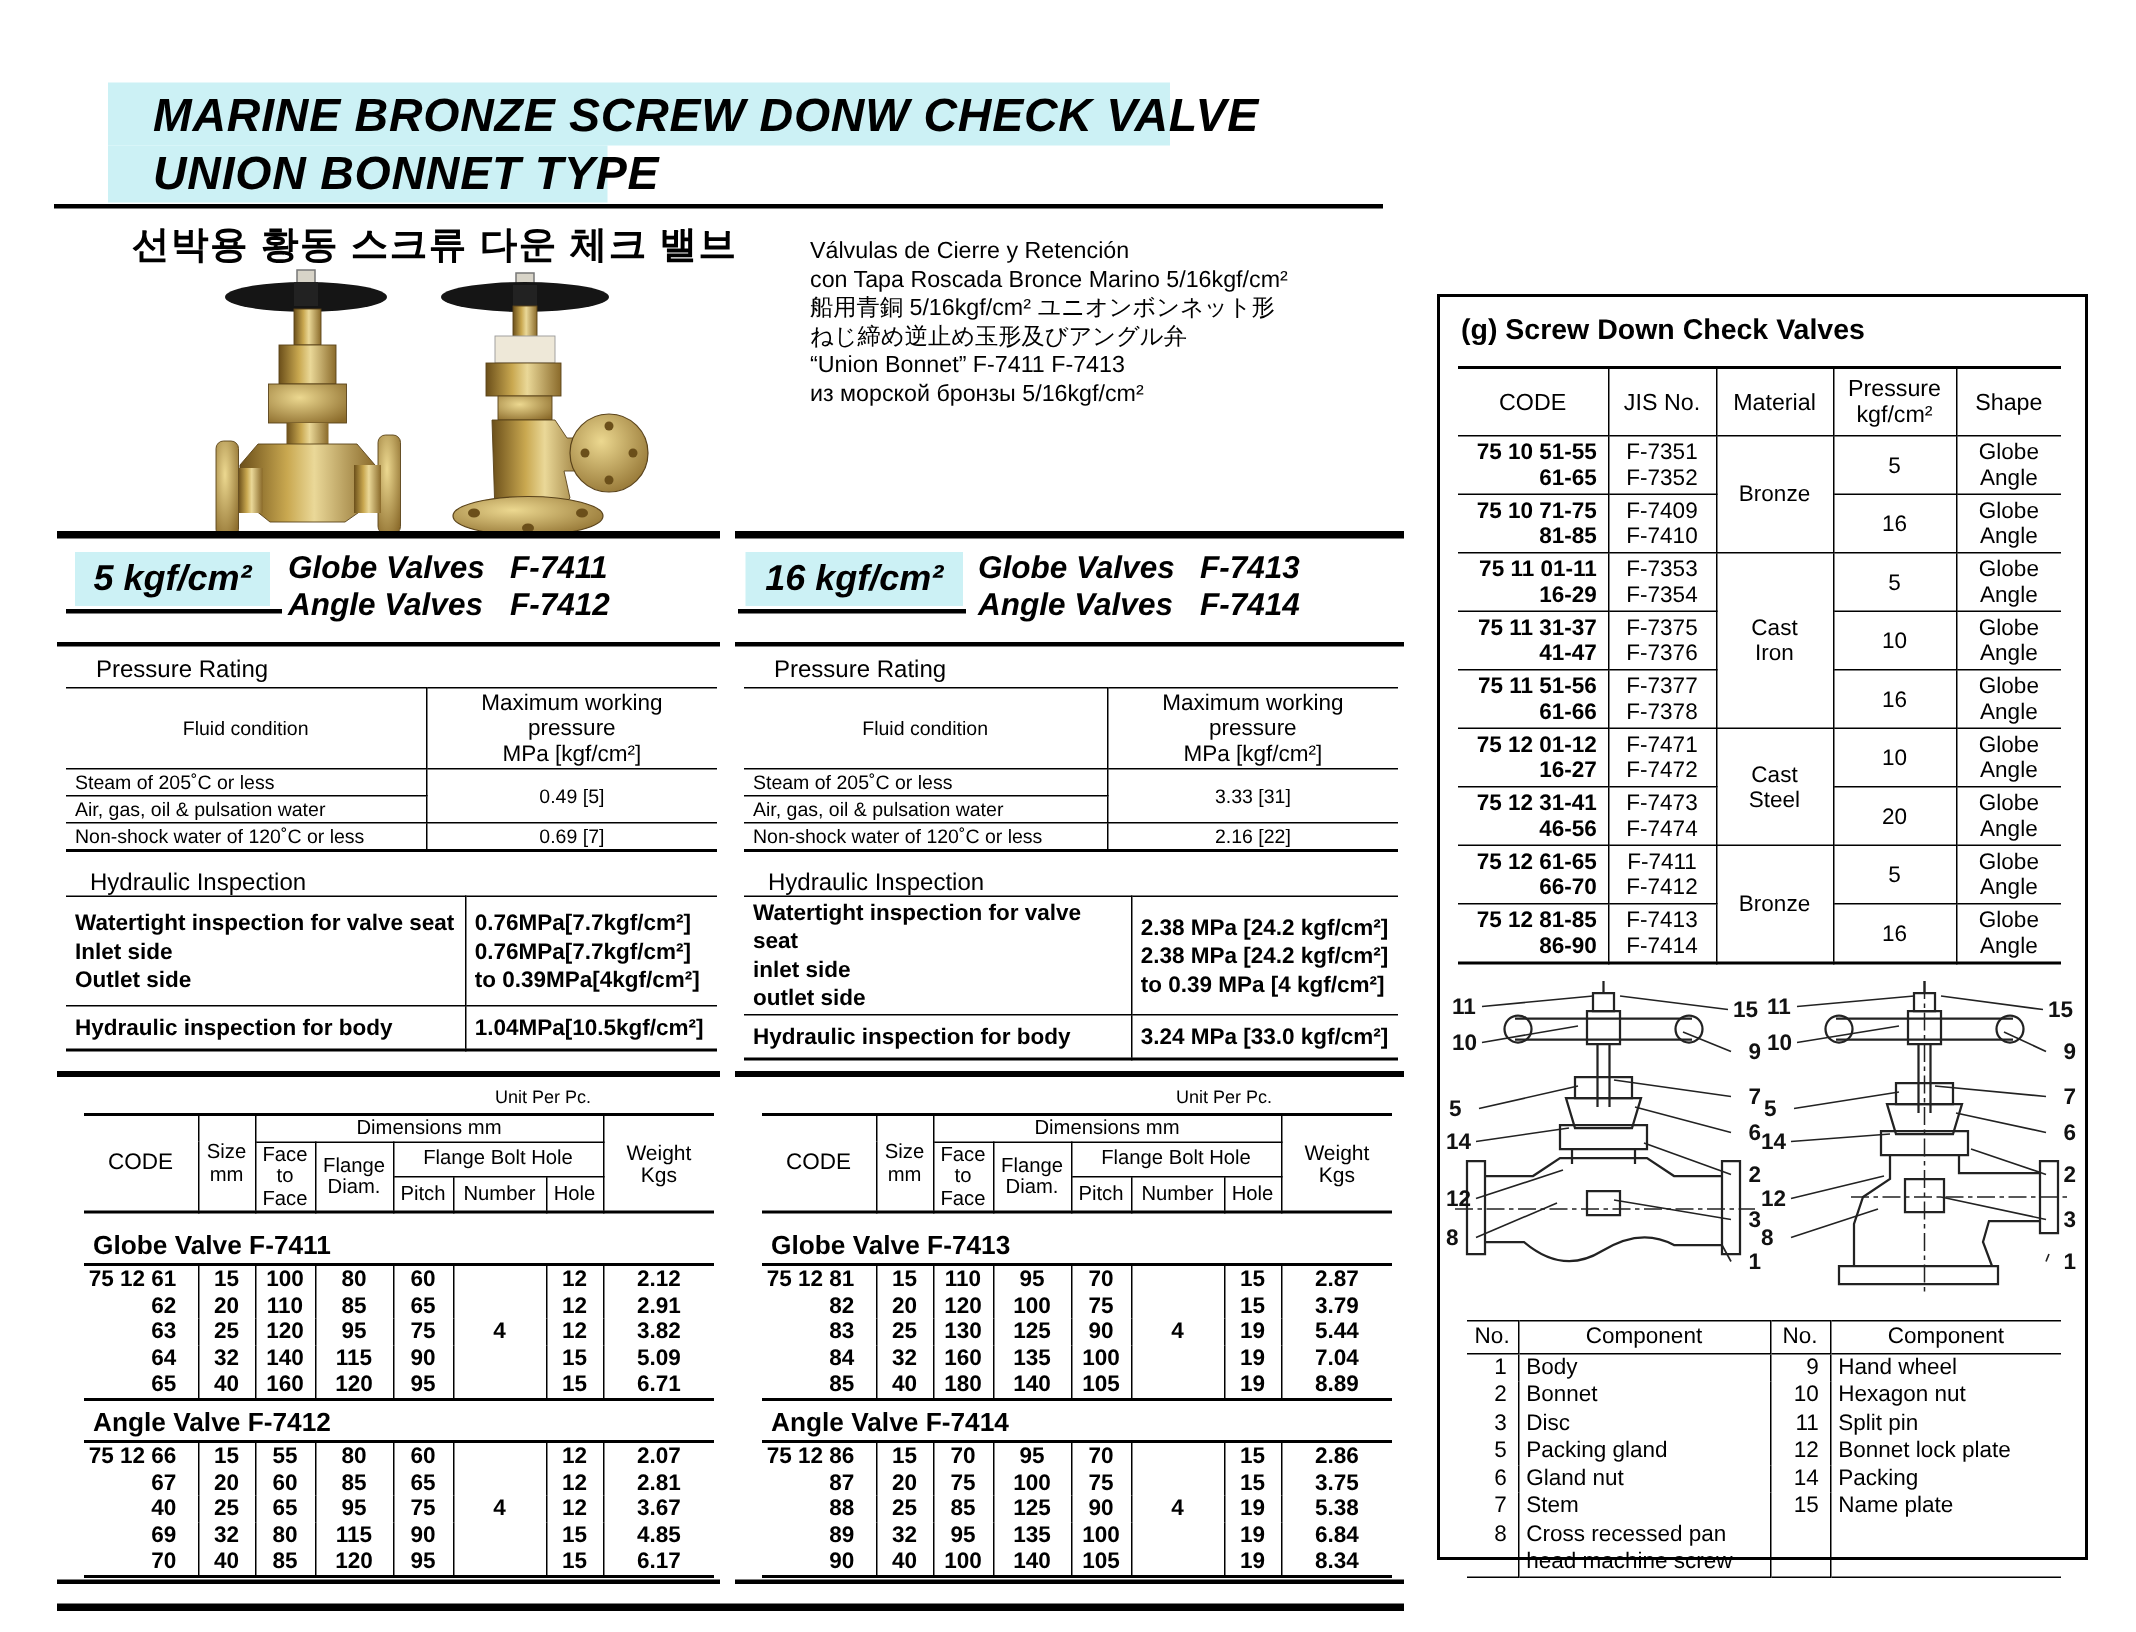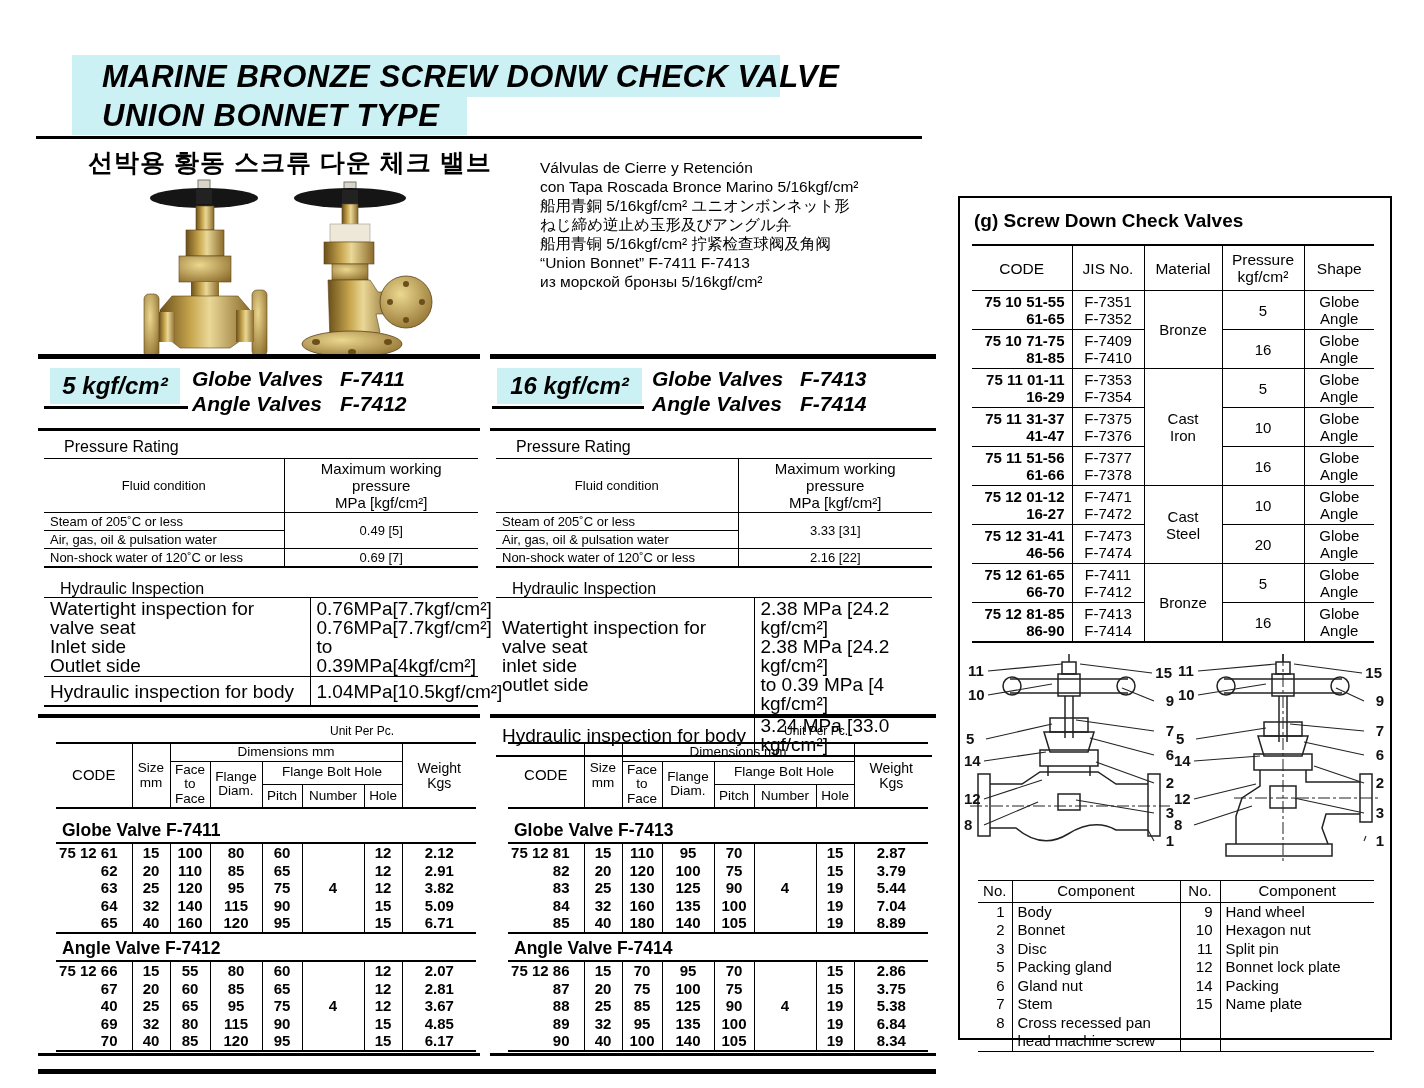--- a/index.html
+++ b/index.html
@@ -15,21 +15,21 @@
            font-size:24px;text-align:center;line-height:36px;}
   .valve-line{display:flex;font-weight:bold;font-style:italic;font-size:21px;line-height:25px;}
   .valve-line .vn{width:148px;}
   .lbl{font-size:16px;}
   table{border-collapse:collapse;table-layout:fixed;}
   .pr,.hi{border-top:1.6px solid #000;border-bottom:2px solid #000;}
   .pr td,.hi td{border:1.4px solid #000;font-size:13px;padding:1px 6px;vertical-align:middle;}
   .pr td:first-child,.hi td:first-child{border-left:none;}
   .pr td:last-child,.hi td:last-child{border-right:none;}
   .c{text-align:center;}
-  .hi td{font-size:19px;line-height:19px;}
+  .hi td{font-size:15px;line-height:19px;font-weight:bold;}
   .dimh{border-top:2px solid #000;border-bottom:2px solid #000;}
   .dimh td{border:1.4px solid #000;font-size:13.5px;line-height:14.5px;text-align:center;padding:1px 1px;}
   .dimh td:first-child{border-left:none;}
   .dimh td:last-child{border-right:none;}
   .dimd{border-top:2px solid #000;border-bottom:2px solid #000;}
   .dimd td{border-left:1.4px solid #000;border-right:none;border-top:none;border-bottom:none;
            font-size:15px;font-weight:bold;text-align:center;line-height:17.5px;padding:0 2px;}
   .dimd td:first-child{border-left:none;}
   .dimd td.code{text-align:right;padding-right:14px;}
   .ttl{font-weight:bold;font-size:17.5px;}
@@ -52,21 +52,21 @@
   .dg line,.dg path,.dg rect,.dg circle,.dg polyline,.dg polygon,.dg ellipse{vector-effect:non-scaling-stroke;}
 </style>
 </head>
 <body>
 
 <div id="page">
 
   <div class="title-band" style="left:72px;top:55px;width:708px;height:42px;">
     <div class="title-text" style="padding:4px 0 0 30px;">MARINE BRONZE SCREW DONW CHECK VALVE</div>
   </div>
-  <div class="title-band" style="left:72px;top:97px;width:395px;height:38px;">
+  <div class="title-band" style="left:72px;top:97px;width:333px;height:38px;">
     <div class="title-text" style="padding:1px 0 0 30px;">UNION BONNET TYPE</div>
   </div>
   <div class="rule" style="left:36px;top:136px;width:886px;height:3px;"></div>
   <div class="abs kor" style="left:88px;top:146px;">선박용 황동 스크류 다운 체크 밸브</div>
 
   <svg class="abs" style="left:138px;top:176px;" width="150" height="190" viewBox="0 0 150 190">
     <defs>
       <linearGradient id="br1" x1="0" y1="0" x2="1" y2="0">
         <stop offset="0" stop-color="#6b4f1a"></stop>
           <stop offset="0.35" stop-color="#c9a850"></stop>
@@ -109,21 +109,20 @@
     <ellipse cx="44" cy="162" rx="4" ry="3" fill="#6b4f1a"></ellipse>
       <ellipse cx="116" cy="162" rx="4" ry="3" fill="#6b4f1a"></ellipse>
     <ellipse cx="80" cy="172" rx="4" ry="3" fill="#6b4f1a"></ellipse>
   </svg>
 
   <div class="abs desc" style="left:540px;top:158px;">
       <div>Válvulas de Cierre y Retención</div>
       <div>con Tapa Roscada Bronce Marino 5/16kgf/cm²</div>
       <div>船用青銅 5/16kgf/cm² ユニオンボンネット形</div>
       <div>ねじ締め逆止め玉形及びアングル弁</div>
-      <div>船用青铜 5/16kgf/cm² 拧紧检查球阀及角阀</div>
       <div>“Union Bonnet” F-7411 F-7413</div>
       <div>из морской бронзы  5/16kgf/cm²</div>
     </div>
 
   <div class="rule" style="left:38px;top:354px;width:442px;height:5px;"></div>
   <div class="sec-kgf" style="left:50px;top:368px;width:130px;height:36px;">5 kgf/cm²</div>
   <div class="rule" style="left:44px;top:406px;width:144px;height:3px;"></div>
   <div class="abs" style="left:192px;top:366px;">
     <div class="valve-line">
         <span class="vn">Globe Valves</span>

